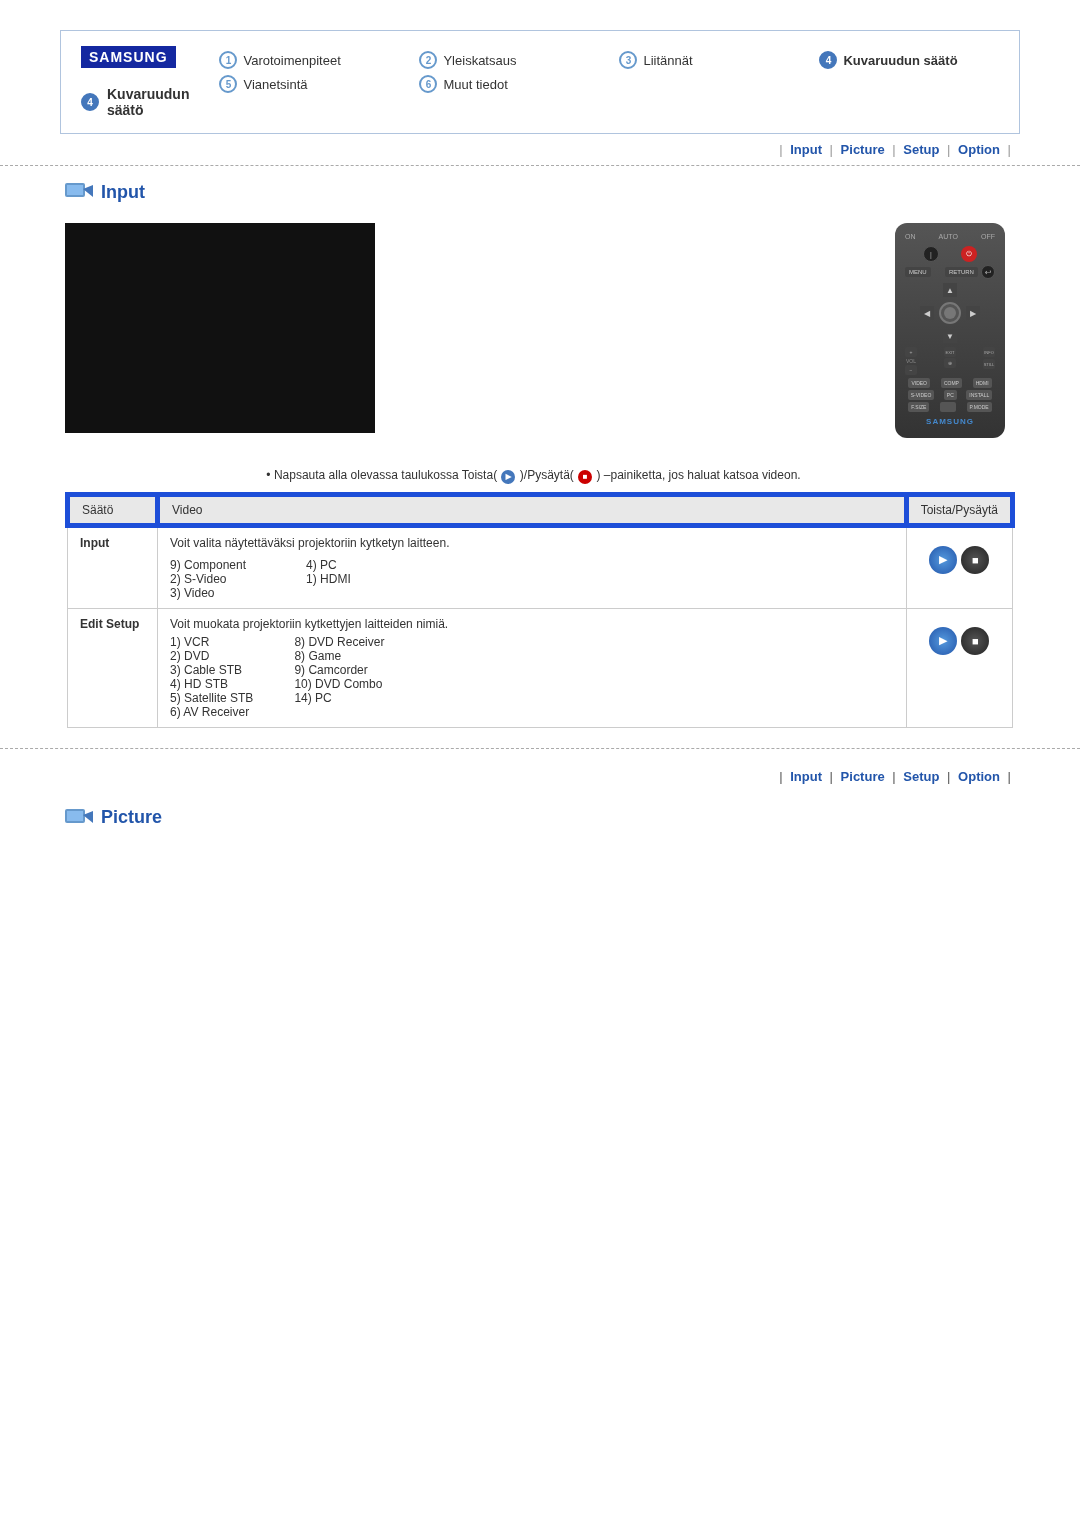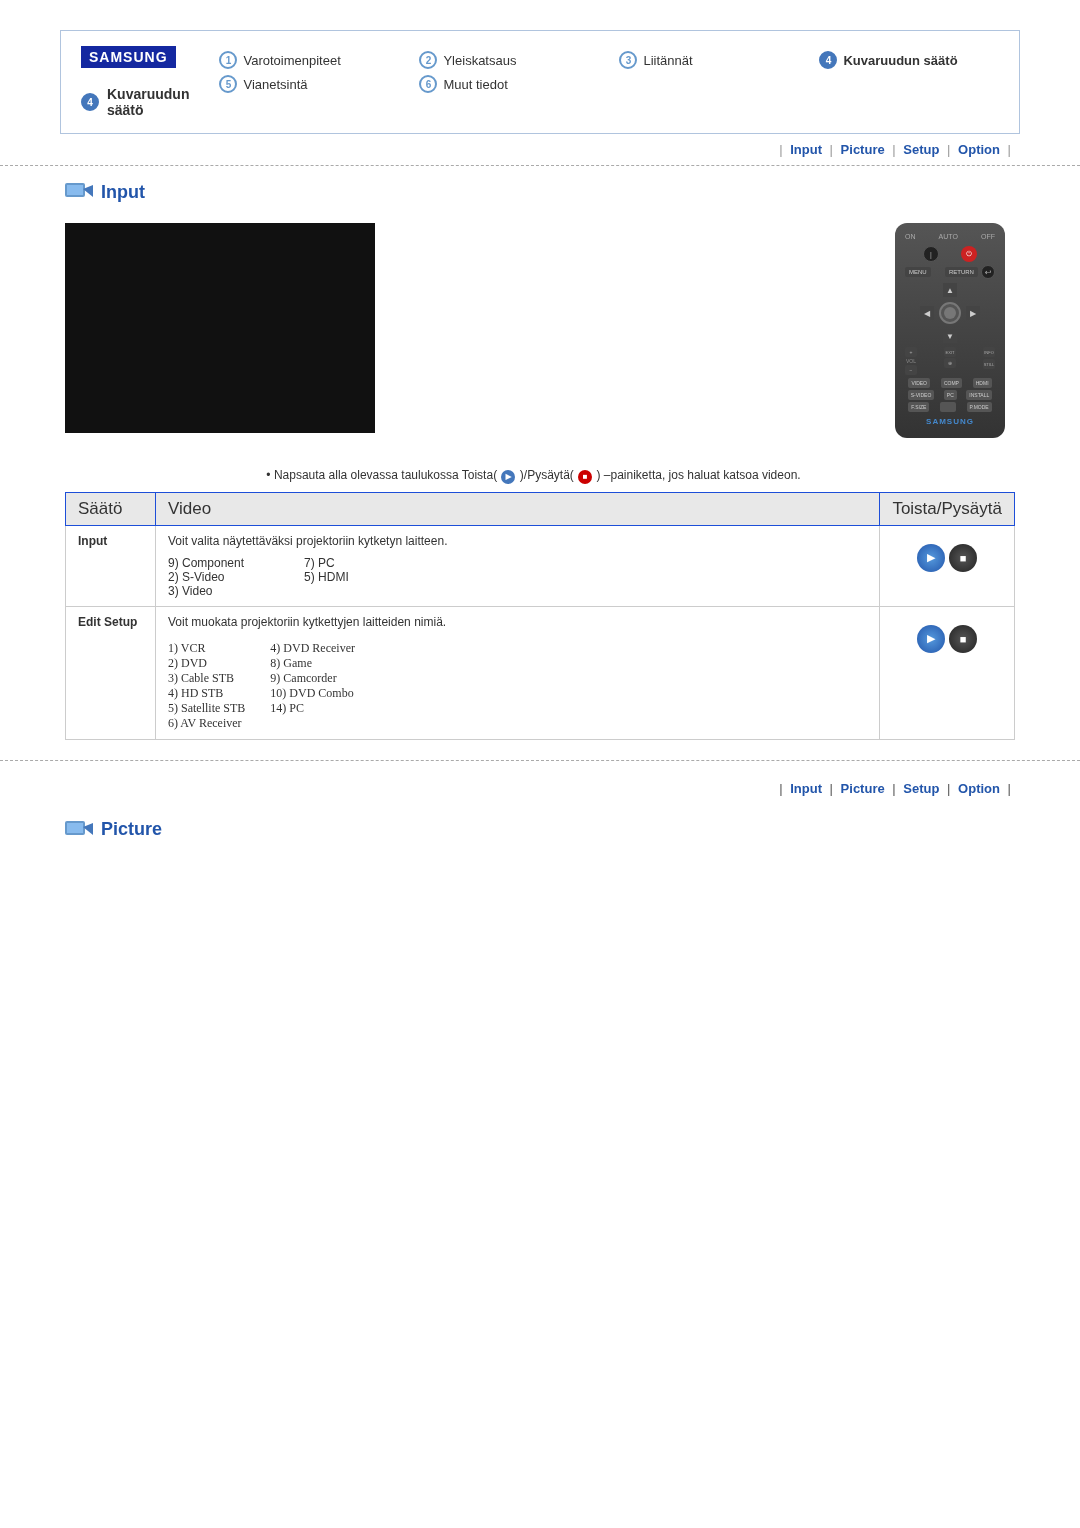--- a/index.html
+++ b/index.html
@@ -289,23 +289,23 @@
     
     .info-table {
       margin: 0 65px;
       border: 1px solid #ccc;
       border-collapse: collapse;
       width: calc(100% - 130px);
     }
 
     .info-table th {
       background: #e8e8e8;
-      border: 1px solid #1d4ed8;
+      border: 5px solid #1d4ed8;
       padding: 6px 12px;
-      font-size: 17px;
+      font-size: 12px;
       font-weight: normal;
       text-align: left;
     }
 
     .info-table td {
       border: 1px solid #ccc;
       padding: 8px 12px;
       vertical-align: top;
       font-size: 12px;
     }
@@ -536,50 +536,50 @@
       </td>
       <td>
         <div>Voit valita näytettäväksi projektoriin kytketyn laitteen.</div>
         <div style="margin-top:8px; display:flex; gap:60px;">
           <div>
             <div>9) Component</div>
             <div>2) S-Video</div>
             <div>3) Video</div>
           </div>
           <div>
-            <div>7) PC</div>
-            <div>5) HDMI</div>
+            <div>4) PC</div>
+            <div>1) HDMI</div>
           </div>
         </div>
       </td>
       <td>
         <div class="play-btns">
           <div class="play-btn play-btn-blue">▶</div>
           <div class="play-btn play-btn-dark">■</div>
         </div>
       </td>
     </tr>
 
     <tr>
       <td>
         <strong>Edit Setup</strong>
       </td>
       <td>
         <div>Voit muokata projektoriin kytkettyjen laitteiden nimiä.</div>
-        <div style="margin-top:12px; display:flex; gap:25px;font-family:Liberation Serif, serif;">
+        <div style="margin-top:4px; display:flex; gap:41px;">
           <div>
             <div>1) VCR</div>
             <div>2) DVD</div>
             <div>3) Cable STB</div>
             <div>4) HD STB</div>
             <div>5) Satellite STB</div>
             <div>6) AV Receiver</div>
           </div>
           <div>
-            <div>4) DVD Receiver</div>
+            <div>8) DVD Receiver</div>
             <div>8) Game</div>
             <div>9) Camcorder</div>
             <div>10) DVD Combo</div>
             <div>14) PC</div>
           </div>
         </div>
       </td>
       <td>
         <div class="play-btns">
           <div class="play-btn play-btn-blue">▶</div>

